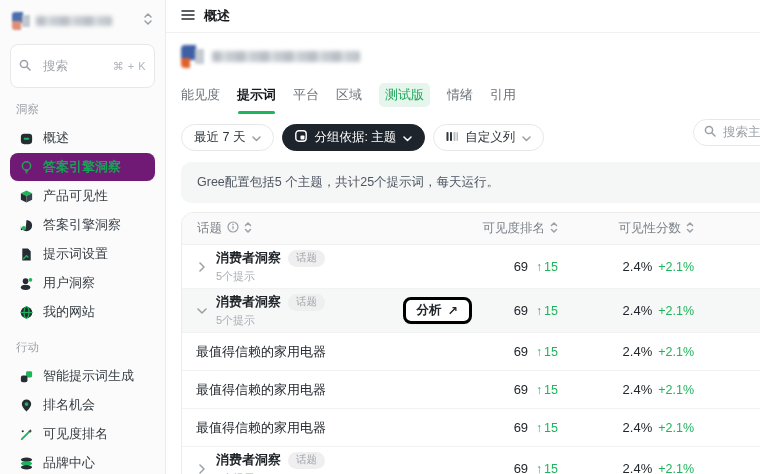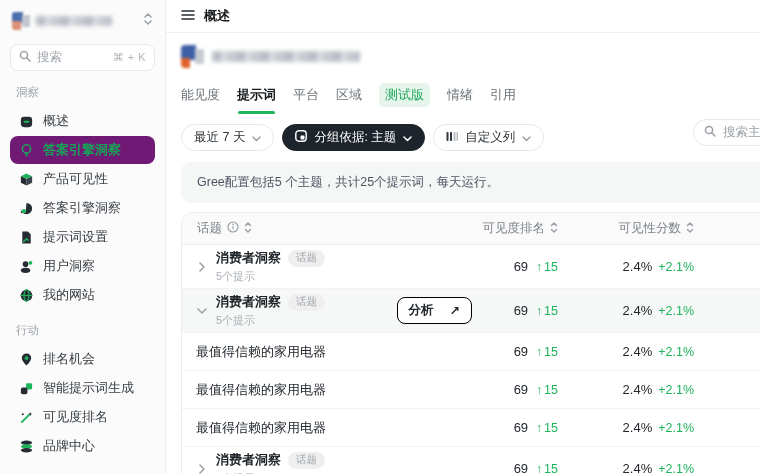--- a/index.html
+++ b/index.html
@@ -10,22 +10,22 @@
   .sidebar { width:166px; min-width:166px; background:#fbfbfb; border-right:1px solid #ececec; padding:8px 10px; }
   .workspace { display:flex; align-items:center; gap:6px; padding:4px 2px; border-radius:8px; cursor:pointer; }
   .ws-logo { width:18px; height:18px; border-radius:3px; position:relative; overflow:hidden; filter:blur(1.3px); }
   .ws-logo .b1 { position:absolute; left:0; top:0; width:11px; height:11px; background:#4a6fae; }
   .ws-logo .b2 { position:absolute; left:0; top:9px; width:9px; height:9px; background:#dd9078; }
   .ws-logo .b3 { position:absolute; right:0; top:3px; width:8px; height:12px; background:#c3c8cf; }
   .pix-bar { height:10px; border-radius:2px; filter:blur(2px);
     background:repeating-linear-gradient(90deg,#b9bec6 0 9px,#d7dade 9px 15px,#c6cbd1 15px 24px); }
   .ws-name { width:76px; }
   .updown { margin-left:auto; }
-  .searchbox { margin-top:10px; height:27px; background:#fff; border:1px solid #e8e8e8; border-radius:8px;
-    display:flex; align-items:center; gap:6px; padding:0 8px; color:#a0a6ad; font-size:12.5px; cursor:text; }
+  .searchbox { margin-top:10px; height:44px; background:#fff; border:1px solid #e8e8e8; border-radius:8px;
+    display:flex; align-items:center; gap:12px; padding:0 8px; color:#a0a6ad; font-size:12.5px; cursor:text; }
   .searchbox .kbd { margin-left:auto; font-size:11px; color:#b0b5bb; letter-spacing:.5px; }
   .sec-label { margin:14px 6px 7px; font-size:11.5px; color:#9ba1a7; }
   .nav-item { display:flex; align-items:center; gap:9px; height:28px; padding:0 8px; border-radius:8px;
     font-size:13px; color:#343b41; margin-bottom:1px; cursor:pointer; white-space:nowrap; }
   .nav-item .ic { width:16px; height:16px; display:flex; align-items:center; justify-content:center; }
   .nav-item.active { background:#701a75; color:#17a355; font-weight:700; }
 
   
   .main { flex:1; position:relative; overflow:hidden; }
   .topbar { height:33px; border-bottom:1px solid #f0f0f0; display:flex; align-items:center; gap:9px; padding:0 15px; }
@@ -73,23 +73,23 @@
   .tline { display:flex; align-items:center; gap:7px; }
   .ttitle { font-size:13px; font-weight:700; color:#1d2227; }
   .tbadge { font-size:10.5px; color:#a0a5ab; background:#efefef; border-radius:999px; padding:1.5px 8px; }
   .tsub { font-size:11px; color:#a8adb3; margin-top:2px; }
   .child-title { font-size:13px; color:#23282e; padding-left:35px; }
   .cell.rank { display:flex; align-items:center; justify-content:flex-end; gap:8px; padding-right:14px; }
   .cell.score { display:flex; align-items:center; justify-content:flex-end; gap:6px; padding-right:8px; }
   .num { font-size:13px; color:#22272c; font-weight:500; }
   .chg { font-size:12.5px; color:#1db45a; display:flex; align-items:center; gap:2px; font-weight:500; }
   .arrow { font-size:12px; }
-  .analyze { margin-left:auto; margin-right:10px; background:#fff; border:1px solid #000000; border-radius:8px;
+  .analyze { margin-left:auto; margin-right:10px; background:#fff; border:3px solid #000000; border-radius:8px;
     height:27px; padding:0 11px; font-size:12.5px; font-weight:600; color:#22272c; display:flex; align-items:center;
-    gap:16px; cursor:pointer; box-shadow:0 1px 1px rgba(0,0,0,.03); font-family:inherit; }
+    gap:6px; cursor:pointer; box-shadow:0 1px 1px rgba(0,0,0,.03); font-family:inherit; }
   .row-chevron { width:12px; display:flex; justify-content:center; cursor:pointer; }
   svg.stroke { stroke:#272c31; fill:none; stroke-width:1.5; stroke-linecap:round; stroke-linejoin:round; }
   svg.gray { stroke:#9aa0a6; }
 </style>
 </head>
 <body>
 
 <div class="screen">
 
   <aside class="sidebar">
@@ -193,35 +193,35 @@
           </svg>
       </span>
       <span>我的网站</span>
     </div>
 
     <div class="sec-label">行动</div>
 
     <div class="nav-item">
       <span class="ic">
         <svg width="15" height="15" viewBox="0 0 16 16">
+            <rect x="7.5" y="2.5" width="6.5" height="6.5" rx="1.5" fill="#1db45a"></rect>
+            <rect x="2" y="7" width="7" height="7" rx="2" fill="#262c33"></rect>
+          </svg>
+      </span>
+      <span>智能提示词生成</span>
+    </div>
+
+    <div class="nav-item">
+      <span class="ic">
+        <svg width="15" height="15" viewBox="0 0 16 16">
             <path d="M8 1.5 a5 5 0 0 1 5 5 c0 3.5 -5 8 -5 8 s-5 -4.5 -5 -8 a5 5 0 0 1 5 -5 z" fill="#262c33"></path>
             <circle cx="8" cy="6.5" r="2" fill="#1db45a"></circle>
           </svg>
       </span>
       <span>排名机会</span>
-    </div>
-
-    <div class="nav-item">
-      <span class="ic">
-        <svg width="15" height="15" viewBox="0 0 16 16">
-            <rect x="7.5" y="2.5" width="6.5" height="6.5" rx="1.5" fill="#1db45a"></rect>
-            <rect x="2" y="7" width="7" height="7" rx="2" fill="#262c33"></rect>
-          </svg>
-      </span>
-      <span>智能提示词生成</span>
     </div>
 
     <div class="nav-item">
       <span class="ic">
         <svg width="15" height="15" viewBox="0 0 16 16">
             <path d="M3 13 L11 5" stroke="#1db45a" stroke-width="2" stroke-linecap="round"></path>
             <path d="M12 2 l.6 1.6 1.6 .6 -1.6 .6 -.6 1.6 -.6 -1.6 -1.6 -.6 1.6 -.6 z" fill="#262c33"></path>
             <circle cx="4" cy="4.5" r="1.1" fill="#262c33"></circle>
           </svg>
       </span>

